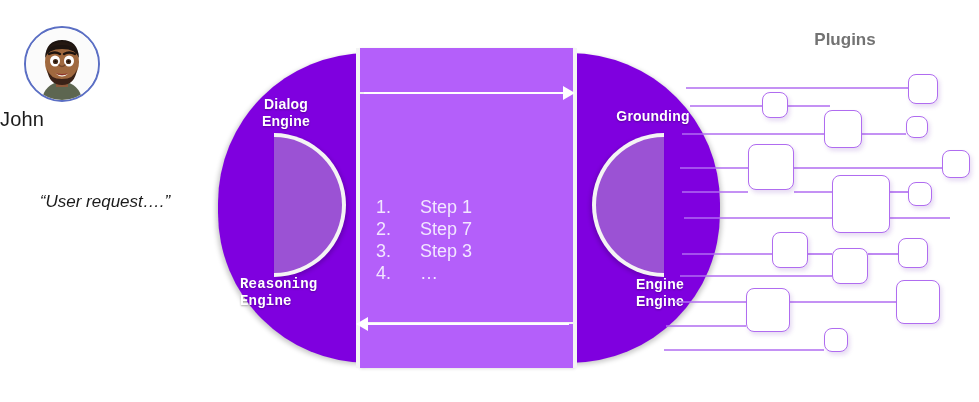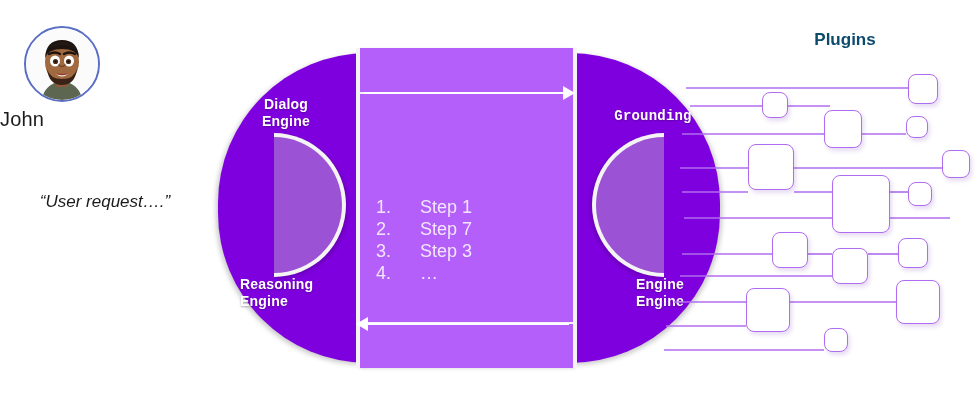--- a/index.html
+++ b/index.html
@@ -47,22 +47,22 @@
     box-shadow:2px 2px 4px rgba(0,0,0,.18);}
   .inner-right{left:374px;border-radius:80px 0 0 80px;border-right:none;
     box-shadow:-2px 2px 4px rgba(0,0,0,.18);}
 
   .lobe-label{
     position:absolute;text-align:center;color:#ffffff;font-weight:bold;
     font-size:14px;line-height:17px;letter-spacing:.2px;
     text-shadow:0 1px 2px rgba(0,0,0,.3);
   }
   .lbl-dialog{left:8px;top:48px;width:120px;}
-  .lbl-reason{left:4px;top:228px;width:132px;text-align:left;padding-left:18px;box-sizing:border-box;}
-  .lbl-ground{left:370px;top:60px;width:130px;font-family:Liberation Mono, monospace;}
+  .lbl-reason{left:4px;top:228px;width:132px;text-align:left;padding-left:18px;box-sizing:border-box;font-family:Liberation Mono, monospace;}
+  .lbl-ground{left:370px;top:60px;width:130px;}
   .lbl-action{left:382px;top:228px;width:120px;}
 
   
   .panel{
     position:absolute;left:142px;top:0px;width:215px;height:320px;
     background:#b45ffa;box-shadow:0 1px 3px rgba(0,0,0,.12);
   }
   .panel-divider{position:absolute;left:142px;width:215px;height:2px;background:#f2f2f2;}
   .div-top{top:44px;}
   .div-bot{top:274px;}
@@ -94,21 +94,21 @@
   }
   .ah-left{
     left:138px;top:269px;
     border-top:7px solid transparent;border-bottom:7px solid transparent;
     border-right:12px solid #ffffff;
   }
 
   
   .plugins-title{
     position:absolute;left:790px;top:30px;width:110px;text-align:center;
-    font-size:17px;font-weight:bold;color:#0c4a6e;
+    font-size:17px;font-weight:bold;color:#737373;
   }
   .plug-svg{position:absolute;left:660px;top:50px;}
   .plug-box{
     position:absolute;background:#ffffff;border:1.6px solid #b06cf0;
     border-radius:8px;box-sizing:border-box;
     box-shadow:2px 3px 4px rgba(120,60,190,.18);
   }
 </style>
 </head>
 <body>

